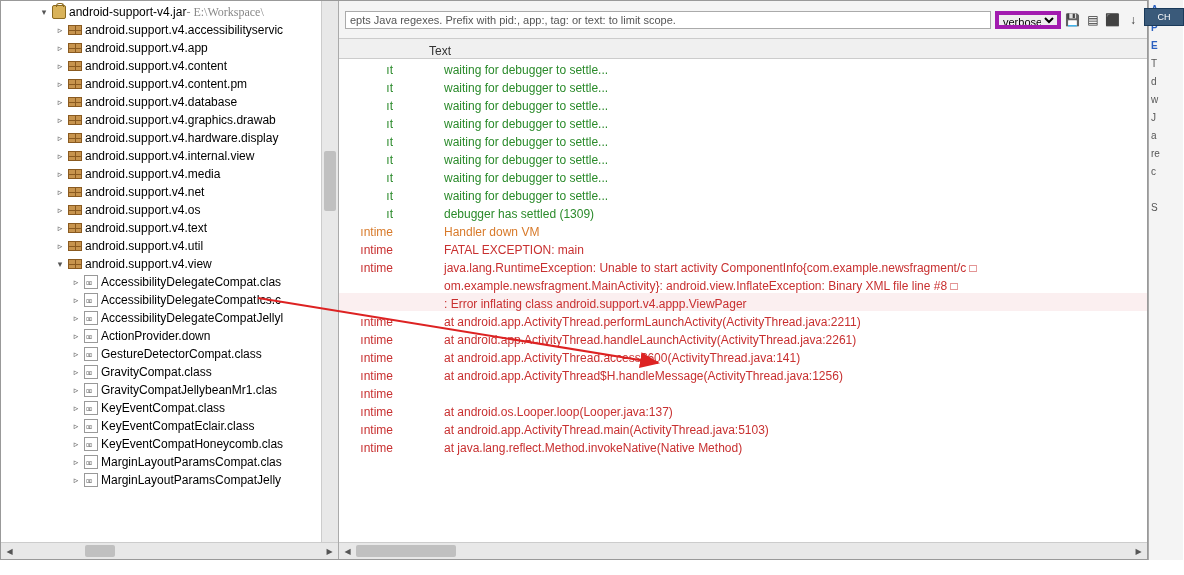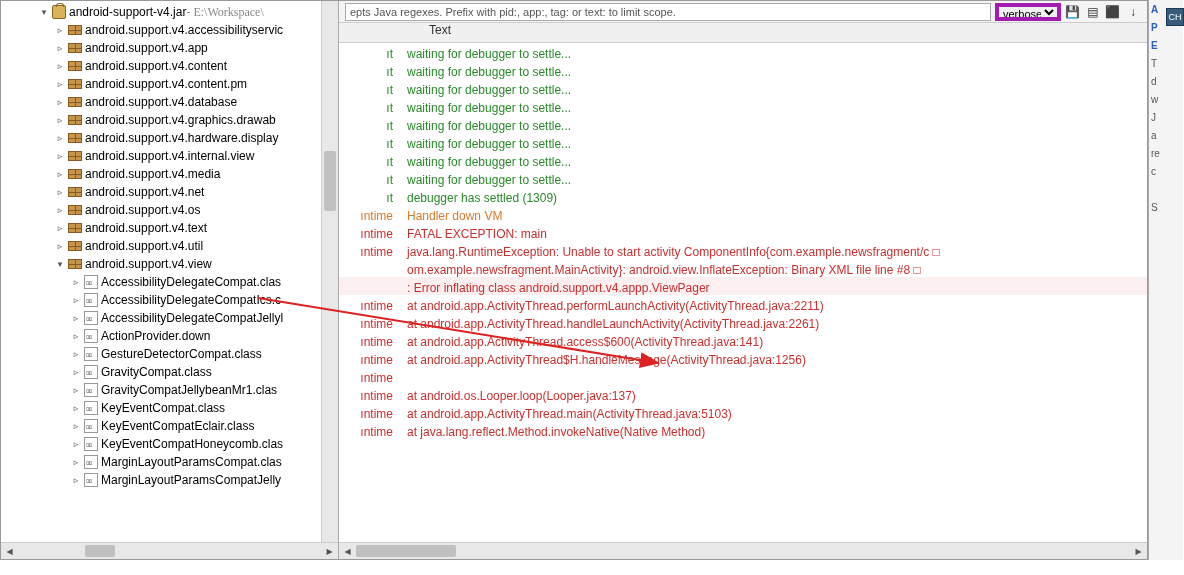--- a/index.html
+++ b/index.html
@@ -21,45 +21,45 @@
 .ico-pkg::after { content:""; position:absolute; top:0; bottom:0; left:50%; border-left:1px solid #8a5a20; }
 .ico-class { width:14px; height:14px; background:#fff; border:1px solid #999; position:relative; font-size:8px; color:#2a60b0; text-align:center; line-height:12px; }
 .ico-class::after { content:"010"; position:absolute; bottom:-1px; left:1px; font-size:5px; color:#666; letter-spacing:-1px; }
 .left-scroll { height:17px; background:#e8e8e8; border-top:1px solid #ccc; position:relative; }
 .left-scroll .thumb { position:absolute; left:84px; top:2px; width:30px; height:12px; background:#c0c0c0; border-radius:2px; }
 .left-scroll .arr { position:absolute; top:0; width:17px; height:17px; display:flex; align-items:center; justify-content:center; color:#555; font-size:8px; cursor:pointer; }
 .left-scroll .arr.l { left:0; } .left-scroll .arr.r { right:0; }
 
 
 .mid-pane { flex:1; display:flex; flex-direction:column; background:#fff; position:relative; }
-.mid-top { height:22px; border-bottom:1px solid #ccc; display:flex; align-items:center; padding:0 6px; gap:4px; background:#f4f4f4; }
+.mid-top { height:38px; border-bottom:1px solid #ccc; display:flex; align-items:center; padding:0 6px; gap:4px; background:#f4f4f4; }
 .mid-top input { flex:1; height:18px; border:1px solid #aaa; padding:0 4px; font-size:11px; color:#555; }
 .mid-top select { height:18px; border:4px solid #a21caf; font-size:11px; width:66px; }
 .top-ico { width:16px; height:16px; display:flex; align-items:center; justify-content:center; cursor:pointer; color:#333; }
-.headers { height:20px; border-bottom:1px solid #ccc; display:flex; align-items:flex-start; padding-left:90px; color:#333; background:#f0f0f0; }
+.headers { height:20px; border-bottom:1px solid #ccc; display:flex; align-items:flex-end; padding-left:90px; color:#333; background:#f0f0f0; }
 .log-body { flex:1; overflow:hidden; position:relative; font-family:Consolas,Menlo,monospace; }
 .log-row { display:flex; height:18px; align-items:flex-end; white-space:pre; }
 .log-row .tag { width:68px; text-align:right; padding-right:14px; color:inherit; }
-.log-row .txt { flex:1; }
+.log-row .txt { flex:1;margin-left:37px; }
 .green { color:#2a8a2a; }
 .orange { color:#d87a2a; }
 .red { color:#c83030; }
 .highlight { background:#fbeff0; }
 .mid-scroll { height:17px; background:#e8e8e8; border-top:1px solid #ccc; position:relative; }
 .mid-scroll .thumb { position:absolute; left:17px; top:2px; width:100px; height:12px; background:#c0c0c0; border-radius:2px; }
 .mid-scroll .arr { position:absolute; top:0; width:17px; height:17px; display:flex; align-items:center; justify-content:center; color:#555; font-size:8px; cursor:pointer;}
 .mid-scroll .arr.l { left:0; } .mid-scroll .arr.r { right:0; }
 
 
 .right-pane { width:35px; background:#f4f4f4; border-left:1px solid #aaa; overflow:hidden; padding-top:4px; }
 .right-pane div { height:18px; font-size:10px; color:#555; padding-left:2px; white-space:nowrap; }
 .right-pane .blue { color:#2a60c0; font-weight:bold; }
 
 
-.ch-box { position:absolute; right:0; top:8px; width:18px; height:18px; background:#3a5a7a; color:#fff; font-size:9px; display:flex; align-items:center; justify-content:center; border:1px solid #1a3a5a; }
+.ch-box { position:absolute; right:0; top:8px; width:40px; height:18px; background:#3a5a7a; color:#fff; font-size:9px; display:flex; align-items:center; justify-content:center; border:1px solid #1a3a5a; }
 
 
 .arrow-svg { position:absolute; left:0; top:0; pointer-events:none; }
 
 
 .left-vscroll { position:absolute; right:0; top:0; bottom:17px; width:17px; background:#e8e8e8; border-left:1px solid #ccc; }
 .left-vscroll .vthumb { position:absolute; left:2px; top:150px; width:12px; height:60px; background:#c0c0c0; border-radius:2px; }
 </style>
 </head>
 <body>

